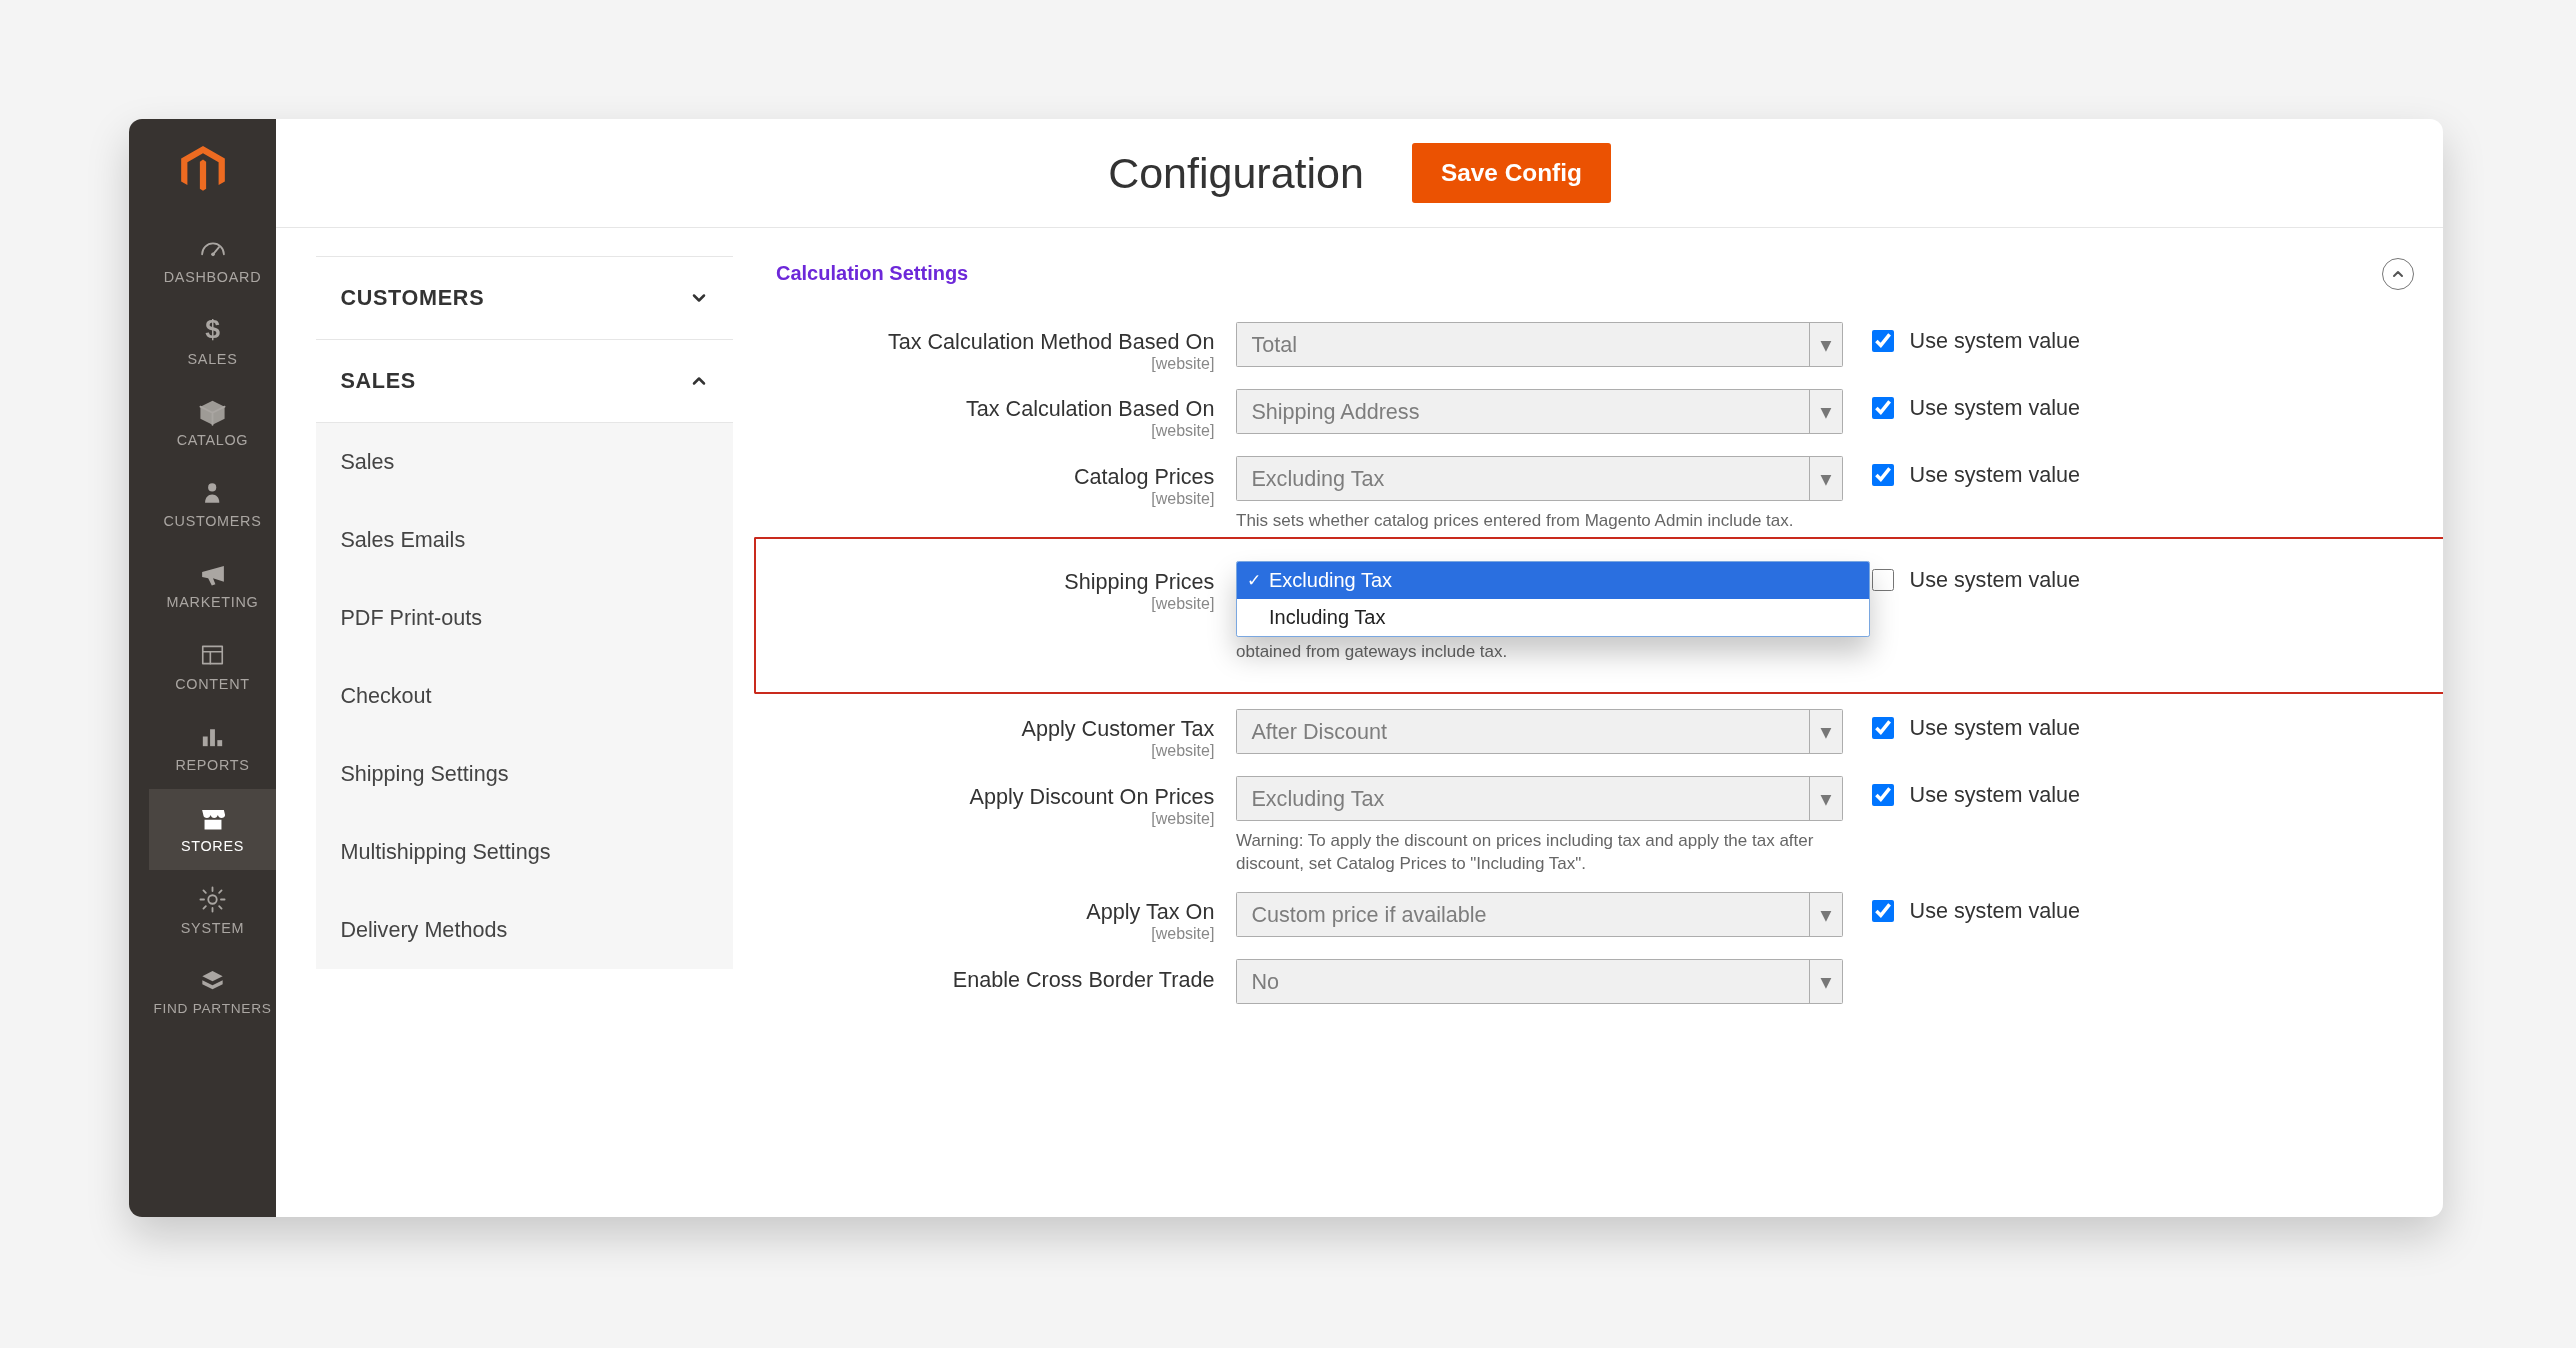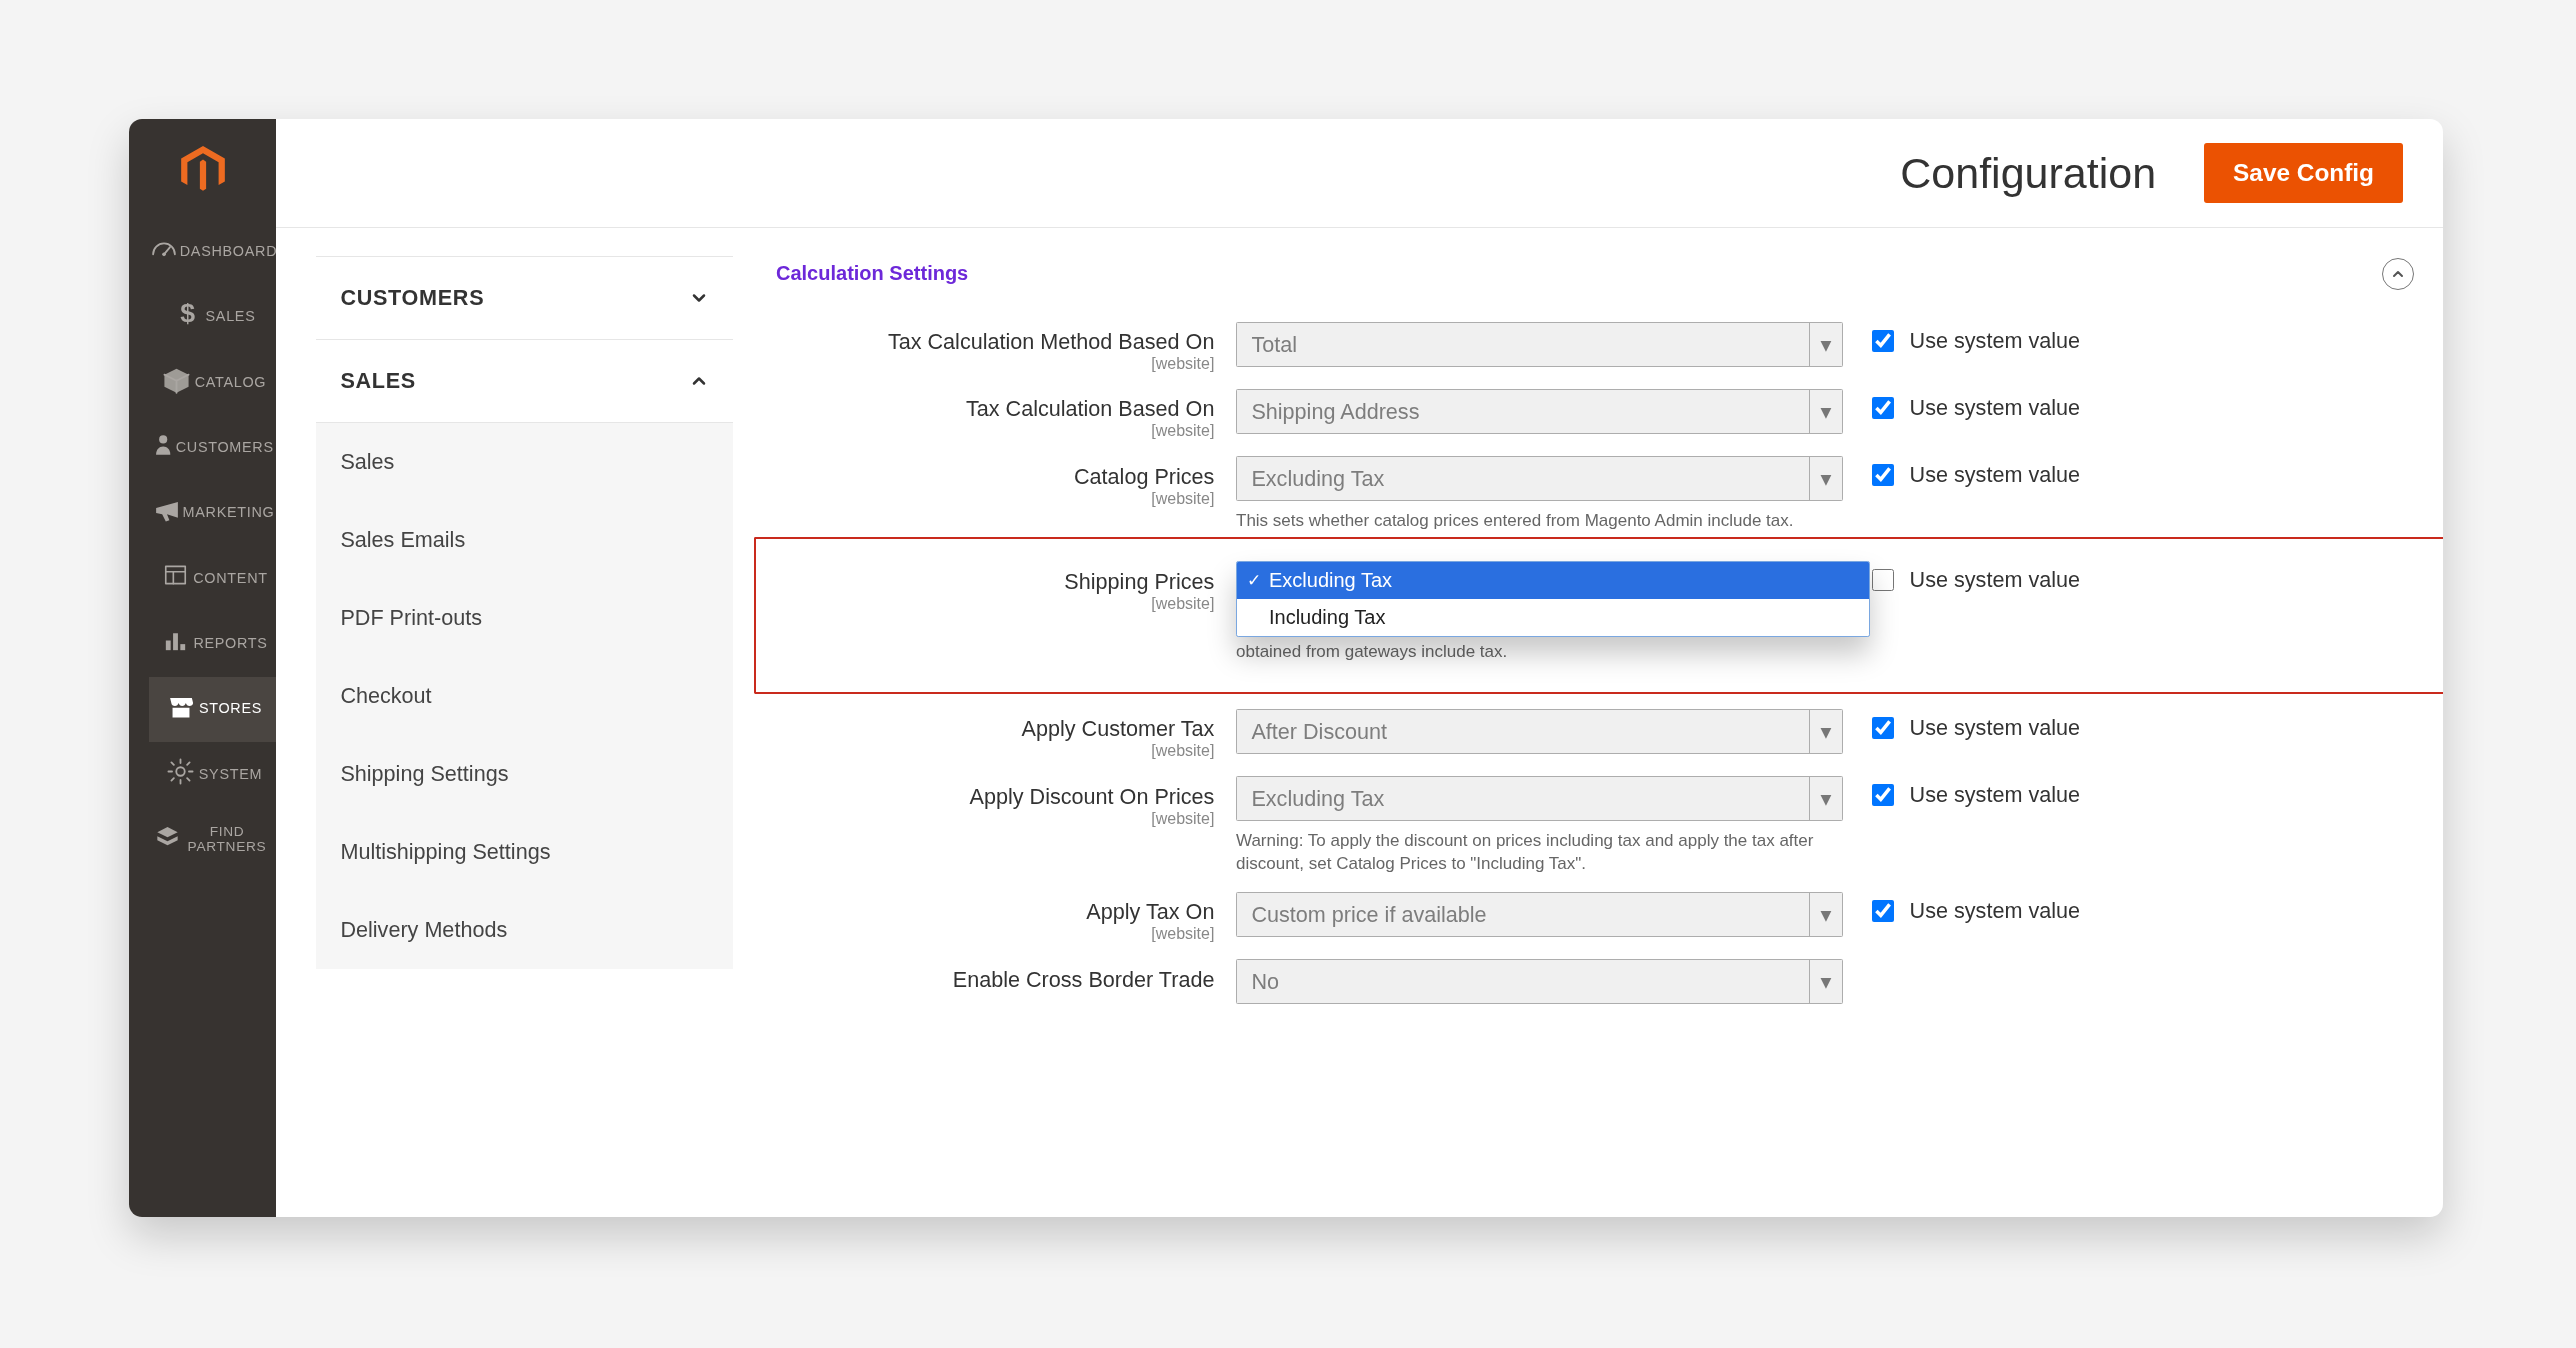--- a/index.html
+++ b/index.html
@@ -15,28 +15,28 @@
     border-radius: 13px;
     box-shadow: 0 18.7px 43px rgba(0,0,0,0.18);
     overflow: hidden;
     display: flex;
   }
 
   
   .rail { width: 147px; background: #373330; color: #c9c6c3; display: flex; flex-direction: column; }
   .rail .logo { height: 101px; display: flex; align-items: center; justify-content: center; }
   .rail .logo svg { width: 52px; height: 52px; }
-  .rail a.item { display: flex; flex-direction: row; align-items: center; justify-content: center; padding: 13px 4.3px 16px; text-decoration: none; color: #aaa6a2; font-size: 14.4px; letter-spacing: 0.7px; margin-left: 20px; }
+  .rail a.item { display: flex; flex-direction: column; align-items: center; justify-content: center; padding: 13px 4.3px 16px; text-decoration: none; color: #aaa6a2; font-size: 14.4px; letter-spacing: 0.7px; margin-left: 20px; }
   .rail a.item .icn { width: 36px; height: 32px; display:flex; align-items:center; justify-content:center; margin-bottom: 4.3px; }
   .rail a.item.active { background: #4a4541; color: #fff; }
   .rail a.item span.lbl { text-align:center; font-size: 14.4px; }
 
   
   .main { flex: 1; display: flex; flex-direction: column; min-width: 0; }
-  .topbar { height: 108px; display: flex; align-items: center; justify-content: flex-end; padding: 0 40px 0 40px; gap: 48px; }
+  .topbar { height: 108px; display: flex; align-items: center; justify-content: center; padding: 0 40px 0 40px; gap: 48px; }
   .topbar h1 { font-weight: 400; font-size: 43px; color: #333; }
   .btn-save { background:#eb5202; color:#fff; font-size:24.4px; font-weight:700; padding: 16px 29px; border:none; border-radius:2.9px; cursor:pointer; }
 
   .body { flex:1; display:flex; min-height:0; }
 
   
   .cfg-side { width: 457px; border-top: 1.4px solid #e6e6e6; padding-left: 40px; padding-right: 0; overflow: hidden; }
   .cfg-side .group-head { height: 83px; display:flex; align-items:center; justify-content:space-between; padding: 0 24.4px 0 24.4px; border-bottom: 1.4px solid #e6e6e6; font-size:21.6px; font-weight:700; color:#333; text-transform:uppercase; letter-spacing:0.7px; cursor:pointer; }
   .cfg-side .cut { height: 29px; border-bottom: 1.4px solid #e6e6e6; padding-left:24.4px; font-weight:700; font-size:21.6px; color:#333; }
   .chev { width:20px; height:20px; }

